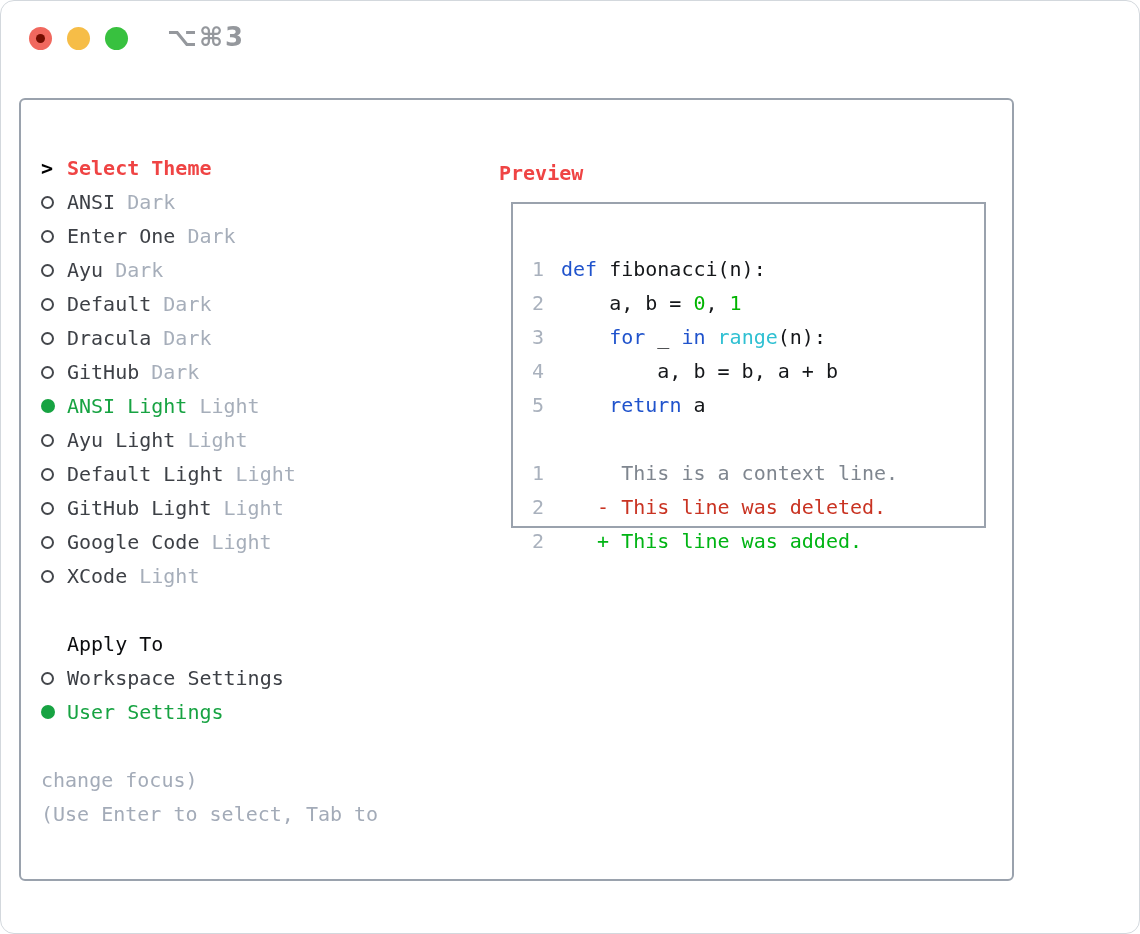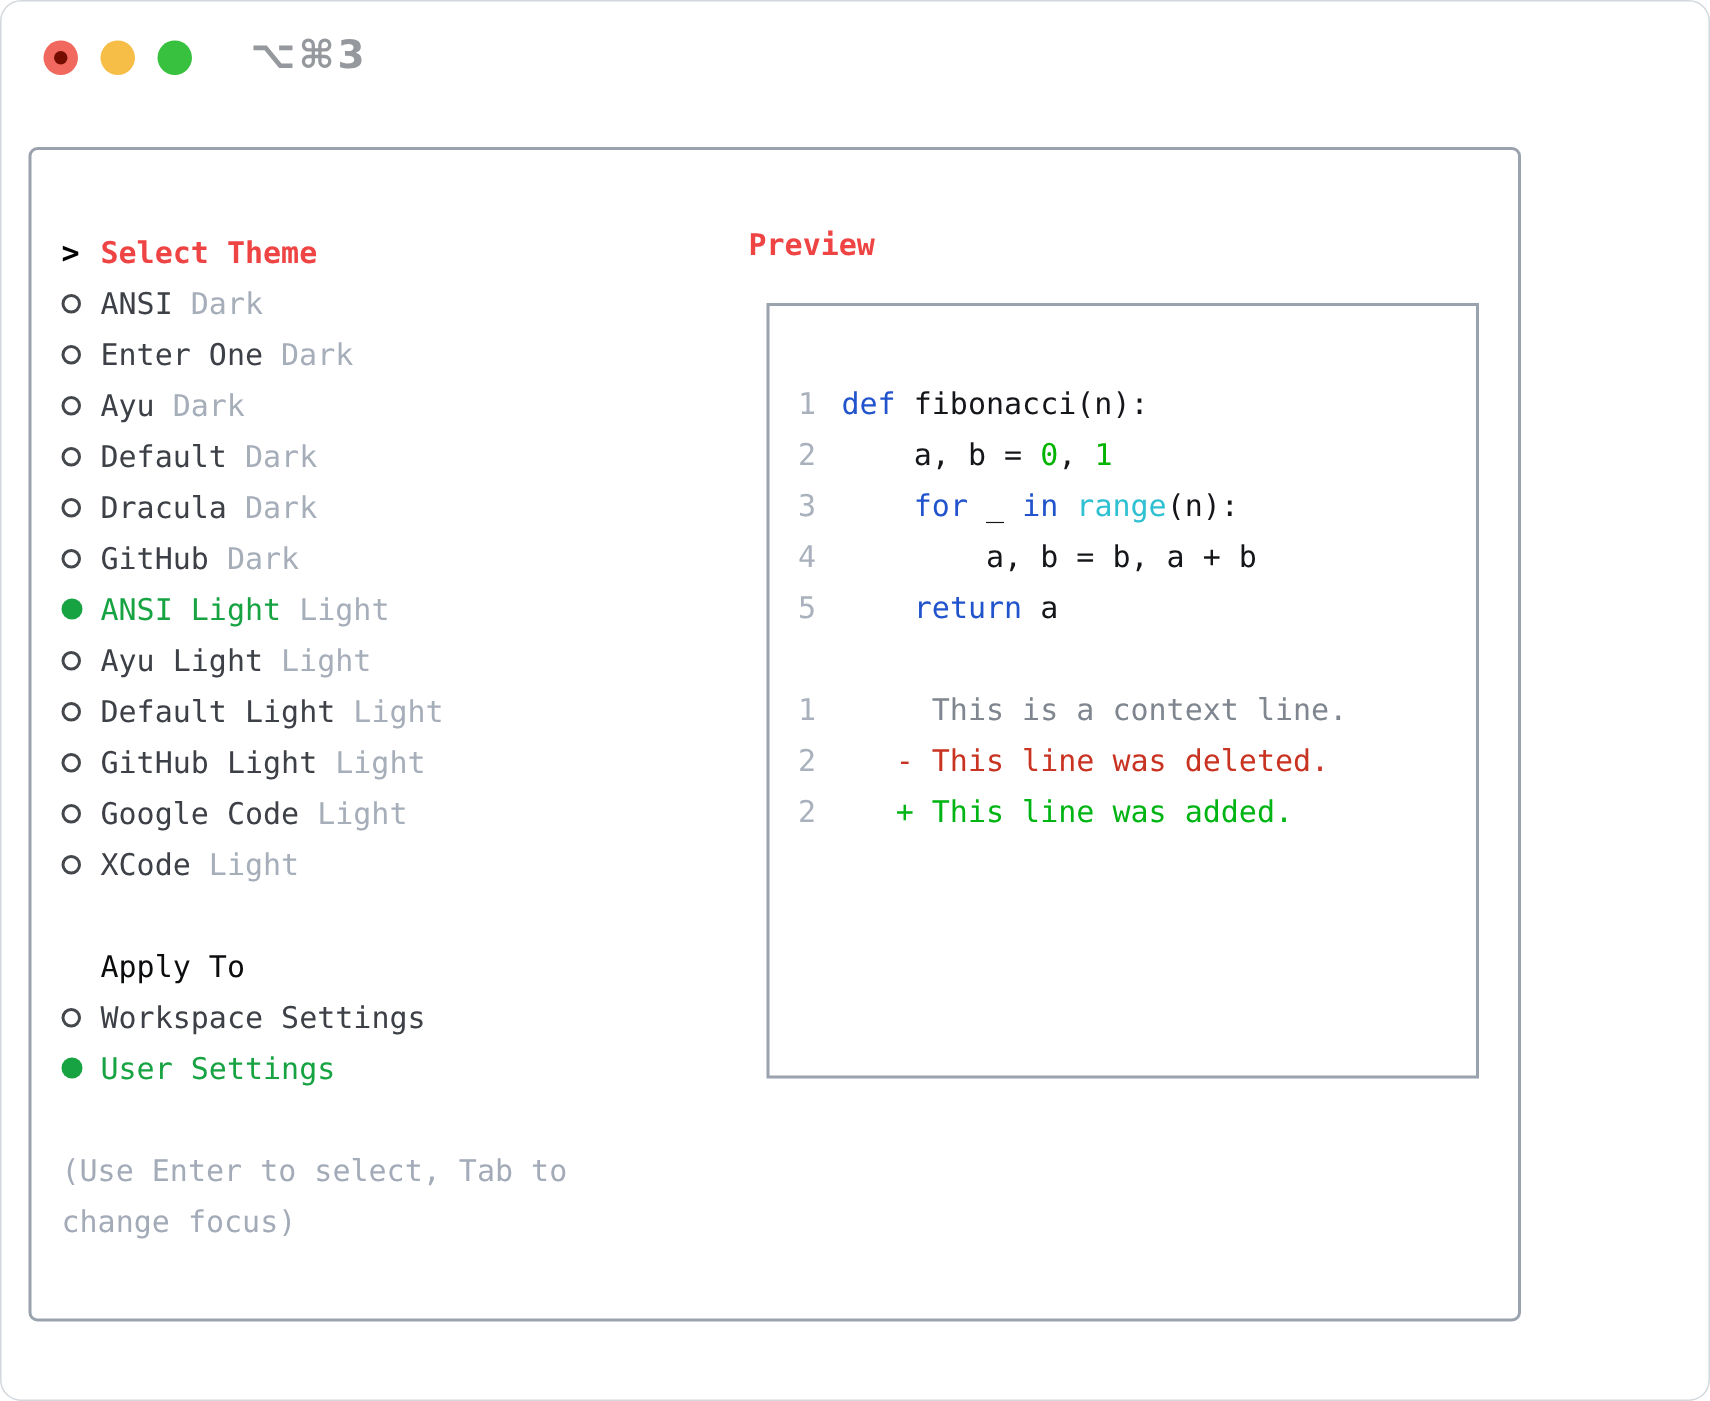--- a/index.html
+++ b/index.html
@@ -40,23 +40,23 @@
   .circle.sel{width:14px;height:14px;border:none;background:var(--accent-green);}
   .prompt{font-weight:bold;color:#000;font-size:20px;}
   .heading{font-weight:bold;color:#ef4444;white-space:pre;}
   .subheading{color:#0b0c0e;white-space:pre;text-align:center;}
   .label{color:var(--text-dark);white-space:pre;}
   .label.sel{color:var(--accent-green);}
   .tag{color:var(--muted);white-space:pre;margin-left:12px;}
   .spacer{height:34px;}
   .hint{color:#a3abb8;white-space:pre;height:34px;line-height:34px;font-size:20px;}
   
-  .preview-title{position:absolute;left:478px;top:51px;height:34px;display:flex;align-items:flex-start;font-size:20px;}
+  .preview-title{position:absolute;left:478px;top:51px;height:34px;display:flex;align-items:flex-end;font-size:20px;}
   .preview-box{
-    position:absolute;left:490px;top:102px;width:475px;height:517px;
+    position:absolute;left:490px;top:102px;width:475px;height:326px;
     border:2px solid var(--border);background:#fff;
   }
   .preview-lines{position:absolute;left:19px;top:48px;right:8px;}
   .pline{height:34px;line-height:34px;font-size:20px;white-space:pre;}
   .ln{display:inline-block;width:29px;color:#a9b1bd;}
   .c-plain{color:#141619;}
   .c-kw{color:var(--kw);}
   .c-builtin{color:var(--builtin);}
   .c-num{color:var(--num);}
   .c-ctx{color:var(--ctx);margin-top:34px;}
@@ -192,22 +192,22 @@
             <span class="marker">
               <span class="circle sel"></span>
             </span>
             <span class="label sel">User Settings</span>
           </div>
         </div>
 
       <div class="spacer"></div>
 
       <div id="hint-list">
+          <div class="hint">change focus)</div>
           <div class="hint">(Use Enter to select, Tab to</div>
-          <div class="hint">change focus)</div>
         </div>
     </div>
 
     <div class="preview-title">
       <span class="heading">Preview</span>
     </div>
 
     <div class="preview-box">
       <div class="preview-lines" id="preview-lines">
           <div class="pline"><span class="ln">1</span><span class="c-kw">def</span><span class="c-plain"> fibonacci(n):</span></div>

